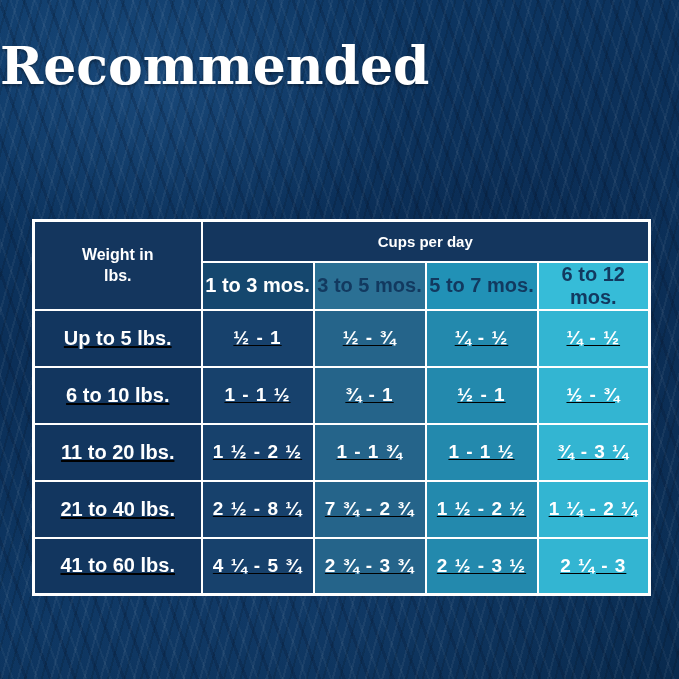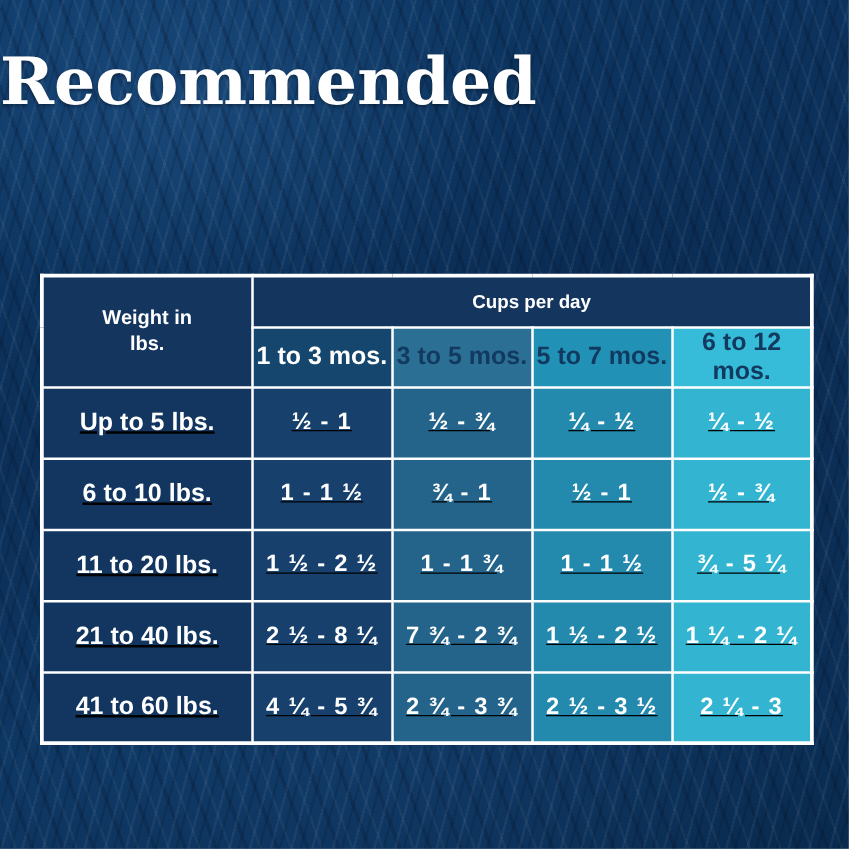--- a/index.html
+++ b/index.html
@@ -127,21 +127,21 @@
         <td class="v c1">1 - 1 ½</td>
         <td class="v c2">¾ - 1</td>
         <td class="v c3">½ - 1</td>
         <td class="v c4">½ - ¾</td>
       </tr>
       <tr class="drow">
         <td class="w">11 to 20 lbs.</td>
         <td class="v c1">1 ½ - 2 ½</td>
         <td class="v c2">1 - 1 ¾</td>
         <td class="v c3">1 - 1 ½</td>
-        <td class="v c4">¾ - 5 ¼</td>
+        <td class="v c4">¾ - 3 ¼</td>
       </tr>
       <tr class="drow">
         <td class="w">21 to 40 lbs.</td>
         <td class="v c1">2 ½ - 8 ¼</td>
         <td class="v c2">7 ¾ - 2 ¾</td>
         <td class="v c3">1 ½ - 2 ½</td>
         <td class="v c4">1 ¼ - 2 ¼</td>
       </tr>
       <tr class="drow">
         <td class="w">41 to 60 lbs.</td>

